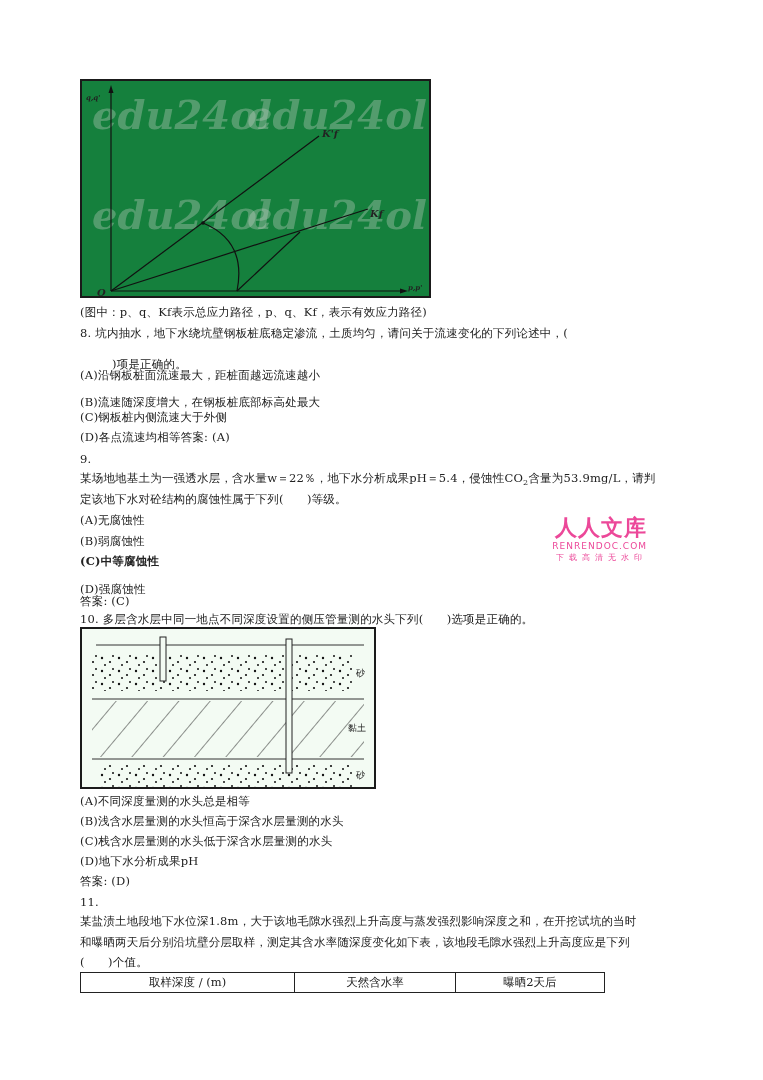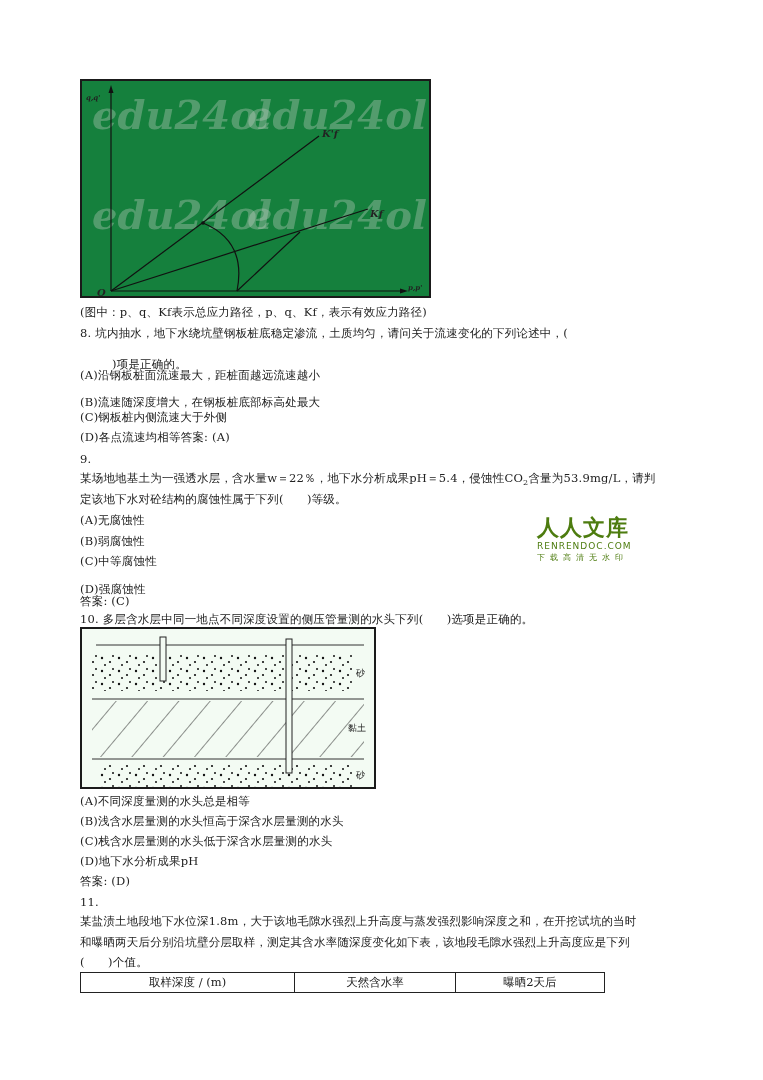--- a/index.html
+++ b/index.html
@@ -8,21 +8,21 @@
   .line { position: absolute; left: 80px; font-size: 11.5px; line-height: 14px; white-space: nowrap; letter-spacing: 0.2px; }
   .fig1 { position: absolute; left: 80px; top: 79px; width: 351px; height: 219px;
           border: 2px solid #1a1a1a; background: #15803d; box-sizing: border-box; overflow: hidden; }
   .fig2 { position: absolute; left: 80px; top: 627px; width: 296px; height: 162px;
           border: 2px solid #1a1a1a; background: #f3fbf3; box-sizing: border-box; overflow: hidden; }
   .fig svg { position: absolute; left: 0; top: 0; }
   .axis-label { position: absolute; font-size: 7px; font-style: italic; font-weight: bold; font-family: "DejaVu Serif", serif; }
   .kf-label { position: absolute; font-size: 10px; font-style: italic; font-weight: bold; }
   .soil-label { position: absolute; font-size: 9px; }
   .wm { position: absolute; color: rgba(200,210,200,0.35); font-style: italic; font-weight: bold; font-size: 40px; font-family: "DejaVu Serif", serif; pointer-events:none; }
-  .renren { position: absolute; left: 537px; top: 515px; width: 110px; text-align: left; color: #4d7c0f; }
+  .renren { position: absolute; left: 537px; top: 515px; width: 110px; text-align: right; color: #ec4899; }
   .renren .big { font-size: 22px; font-weight: bold; letter-spacing: 1px; line-height: 26px; font-family: "DejaVu Sans", sans-serif; }
   .renren .url { font-size: 9px; letter-spacing: 1px; line-height: 11px; font-family: "DejaVu Sans", sans-serif; }
   .renren .sub { font-size: 8px; letter-spacing: 5px; line-height: 11px; font-family: "DejaVu Sans", sans-serif; }
   table.t11 { position: absolute; left: 80px; top: 972px; width: 525px; border-collapse: collapse; font-size: 11.5px; }
   table.t11 td { border: 1.5px solid #222; height: 19px; text-align: center; padding: 0; }
 </style>
 </head>
 <body>
 
 <div class="fig1 fig">
@@ -62,21 +62,21 @@
 <div class="line" style="top:410px;">(C)钢板桩内侧流速大于外侧</div>
 <div class="line" style="top:430px;">(D)各点流速均相等答案: (A)</div>
 
 <div class="line" style="top:452px;">9.</div>
 <div class="line" style="top:471px;">
   <span>某场地地基土为一强透水层，含水量w＝22％，地下水分析成果pH＝5.4，侵蚀性CO</span><sub style="font-size:8px;">2</sub><span>含量为53.9mg/L，请判</span>
 </div>
 <div class="line" style="top:492px;">定该地下水对砼结构的腐蚀性属于下列(　　)等级。</div>
 <div class="line" style="top:513px;">(A)无腐蚀性</div>
 <div class="line" style="top:534px;">(B)弱腐蚀性</div>
-<div class="line" style="top:554px;">(C)中等腐蚀性</div>
+<div class="line" style="top:554px;font-weight:bold;">(C)中等腐蚀性</div>
 <div class="line" style="top:582px;">(D)强腐蚀性</div>
 <div class="line" style="top:594px;">答案: (C)</div>
 
 <div class="renren">
   <div class="big">人人文库</div>
   <div class="url">RENRENDOC.COM</div>
   <div class="sub">下载高清无水印</div>
 </div>
 
 <div class="line" style="top:612px;">10. 多层含水层中同一地点不同深度设置的侧压管量测的水头下列(　　)选项是正确的。</div>

